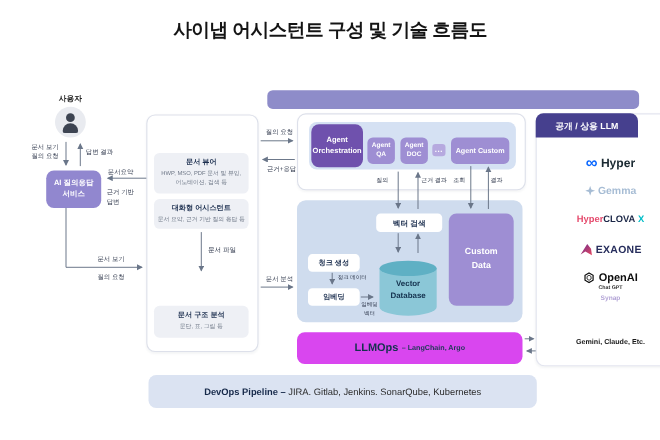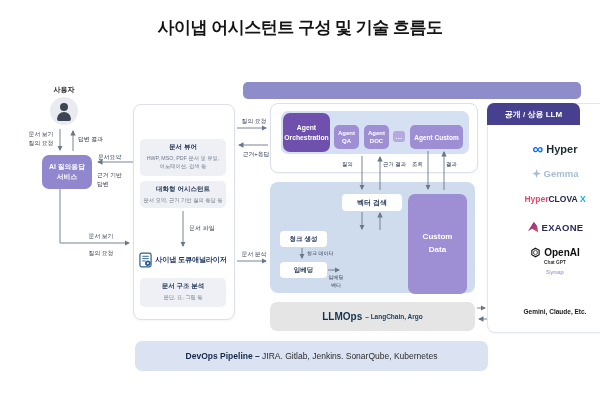--- a/index.html
+++ b/index.html
@@ -64,31 +64,20 @@
     <div class="gb-desc">HWP, MSO, PDF 문서 및 뷰잉,
 어노테이션, 검색 등</div>
   </div>
   <div class="abs graybox" style="left:140px;top:181px;width:86px;height:27px;">
     <div class="gb-title">대화형 어시스턴트</div>
     <div class="gb-desc">문서 요약, 근거 기반 질의 응답 등</div>
   </div>
 
   <div class="lbl" style="left:189px;top:224px;font-size:6px;">문서 파일</div>
 
-  <div class="abs drow" style="left:137px;top:252px;width:92px;gap:3px;">
-    <svg width="13" height="16" viewBox="0 0 14 17">
-      <rect x="1" y="1" width="12" height="15" rx="2" fill="#fff" stroke="#2a5d8f" stroke-width="1.3"></rect>
-      <line x1="3.5" y1="4.5" x2="10.5" y2="4.5" stroke="#2a5d8f" stroke-width="1"></line>
-      <line x1="3.5" y1="7" x2="10.5" y2="7" stroke="#2a5d8f" stroke-width="1"></line>
-      <line x1="3.5" y1="9.5" x2="7" y2="9.5" stroke="#2a5d8f" stroke-width="1"></line>
-      <circle cx="9.5" cy="12" r="3" fill="#2a5d8f"></circle>
-      <circle cx="9.5" cy="12" r="1.1" fill="#fff"></circle>
-    </svg>
-    <span class="dtitle" style="font-size:7.2px;">사이냅 도큐애널라이저</span>
-  </div>
 
   <div class="abs graybox" style="left:140px;top:278px;width:86px;height:29px;">
     <div class="gb-title">문서 구조 분석</div>
     <div class="gb-desc">문단, 표, 그림 등</div>
   </div>
 
   <div class="lbl lbl-c" style="left:238px;top:117px;width:32px;">질의 요청</div>
   <div class="lbl lbl-c" style="left:238px;top:150px;width:36px;">근거+응답</div>
   <div class="lbl lbl-c" style="left:238px;top:250px;width:32px;">문서 분석</div>
 
@@ -113,25 +102,33 @@
   <div class="abs midbox" style="left:270px;top:182px;width:205px;height:111px;"></div>
 
   <div class="abs wbox" style="left:342px;top:194px;width:60px;height:17px;font-size:7px;">벡터 검색</div>
   <div class="abs wbox" style="left:280px;top:231px;width:47px;height:16px;font-size:6.5px;">청크 생성</div>
   <div class="abs wbox" style="left:280px;top:262px;width:47px;height:16px;font-size:6.5px;">임베딩</div>
 
   <div class="lbl" style="left:307px;top:250px;font-size:5px;">청크 데이터</div>
   <div class="lbl lbl-c" style="left:327px;top:274px;width:18px;font-size:5px;">임베딩
 벡터</div>
 
-
-  <div class="abs node" style="left:408px;top:194px;width:59px;height:100px;background:#9e8ed3;border-radius:7px;font-size:8px;line-height:1.6;">Custom
+  <div class="abs" style="left:343px;top:236px;width:56px;height:52px;">
+    <svg width="56" height="52" viewBox="0 0 56 52">
+      <path d="M2,8 v35 a26,8 0 0 0 52,0 v-35" fill="#8bc7d7"></path>
+      <ellipse cx="28" cy="8" rx="26" ry="7" fill="#5fb0c4"></ellipse>
+    </svg>
+    <div class="abs node" style="left:0;top:17px;width:100%;font-size:7.2px;line-height:1.5;color:#14324e;">Vector
+Database</div>
+  </div>
+
+  <div class="abs node" style="left:408px;top:194px;width:59px;height:84px;background:#9e8ed3;border-radius:7px;font-size:8px;line-height:1.6;">Custom
 Data</div>
 
-  <div class="abs" style="left:270px;top:302px;width:205px;height:29px;background:#e5e5e5;border-radius:7px;display:flex;align-items:center;justify-content:center;gap:3px;">
+  <div class="abs" style="left:270px;top:302px;width:205px;height:29px;background:#d946ef;border-radius:7px;display:flex;align-items:center;justify-content:center;gap:3px;">
     <span style="font-size:10px;font-weight:bold;color:#14324e;">LLMOps</span>
     <span style="font-size:6.5px;font-weight:bold;color:#1f3a56;">– LangChain, Argo</span>
   </div>
 
   <div class="abs wpanel" style="left:487px;top:103px;width:91px;height:228px;border-color:#e3e5ef;padding-left:43px;">
     <div class="abs" style="left:-1px;top:-1px;width:93px;height:22px;background:#46408e;border-radius:7px 7px 0 0;display:flex;align-items:center;justify-content:center;color:#fff;font-weight:bold;font-size:8px;">공개 / 상용 LLM</div>
 
     <div class="llm-row" style="top:36px;height:18px;">
       <span style="font-size:15px;font-weight:bold;color:#0866FF;line-height:1;margin-top:-2px;">∞</span>
       <span style="font-size:11px;font-weight:800;color:#1c2b33;">Hyper</span>

